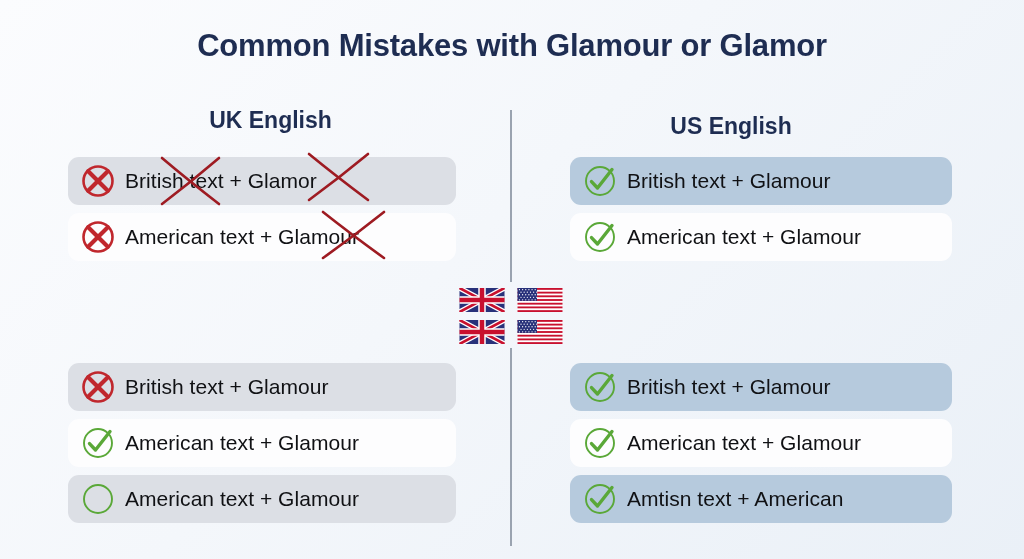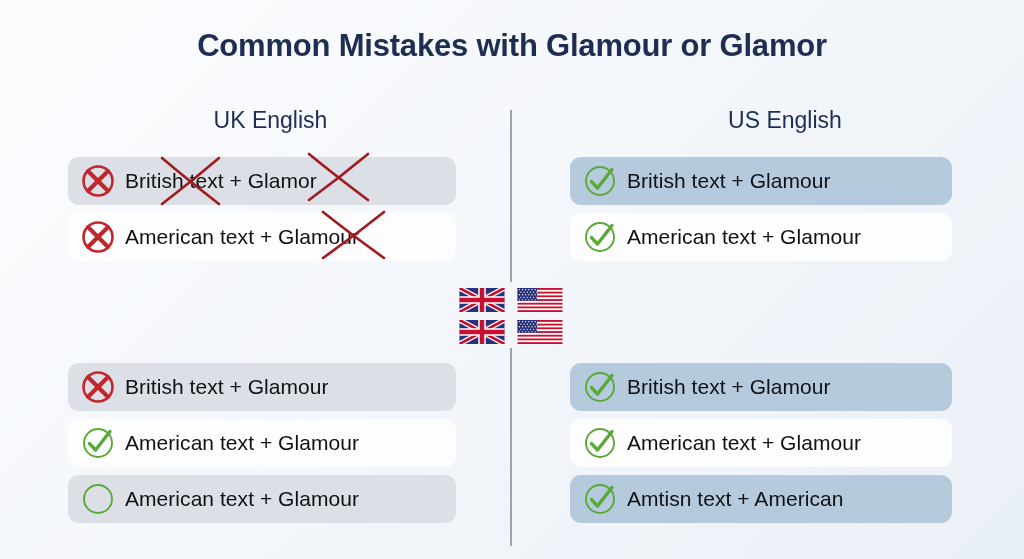--- a/index.html
+++ b/index.html
@@ -27,26 +27,26 @@
     font-weight: bold;
     color: #1e2d52;
     letter-spacing: -0.2px;
   }
 
   
   .col-head {
     position: absolute;
     top: 107px;
     font-size: 23px;
-    font-weight: normal;
+    font-weight: bold;
     color: #1e2d52;
     text-align: center;
   }
   .col-head.uk { left: 68px;  width: 405px; }
-  .col-head.us { left: 594px; width: 382px; }
+  .col-head.us { left: 540px; width: 382px; margin-top: 6px; }
 
   
   .divider-seg {
     position: absolute;
     left: 510px;
     width: 2px;
     background: #9aa3b0;
   }
   .divider-seg.top    { top: 110px; height: 172px; }
   .divider-seg.bottom { top: 348px; height: 198px; }

